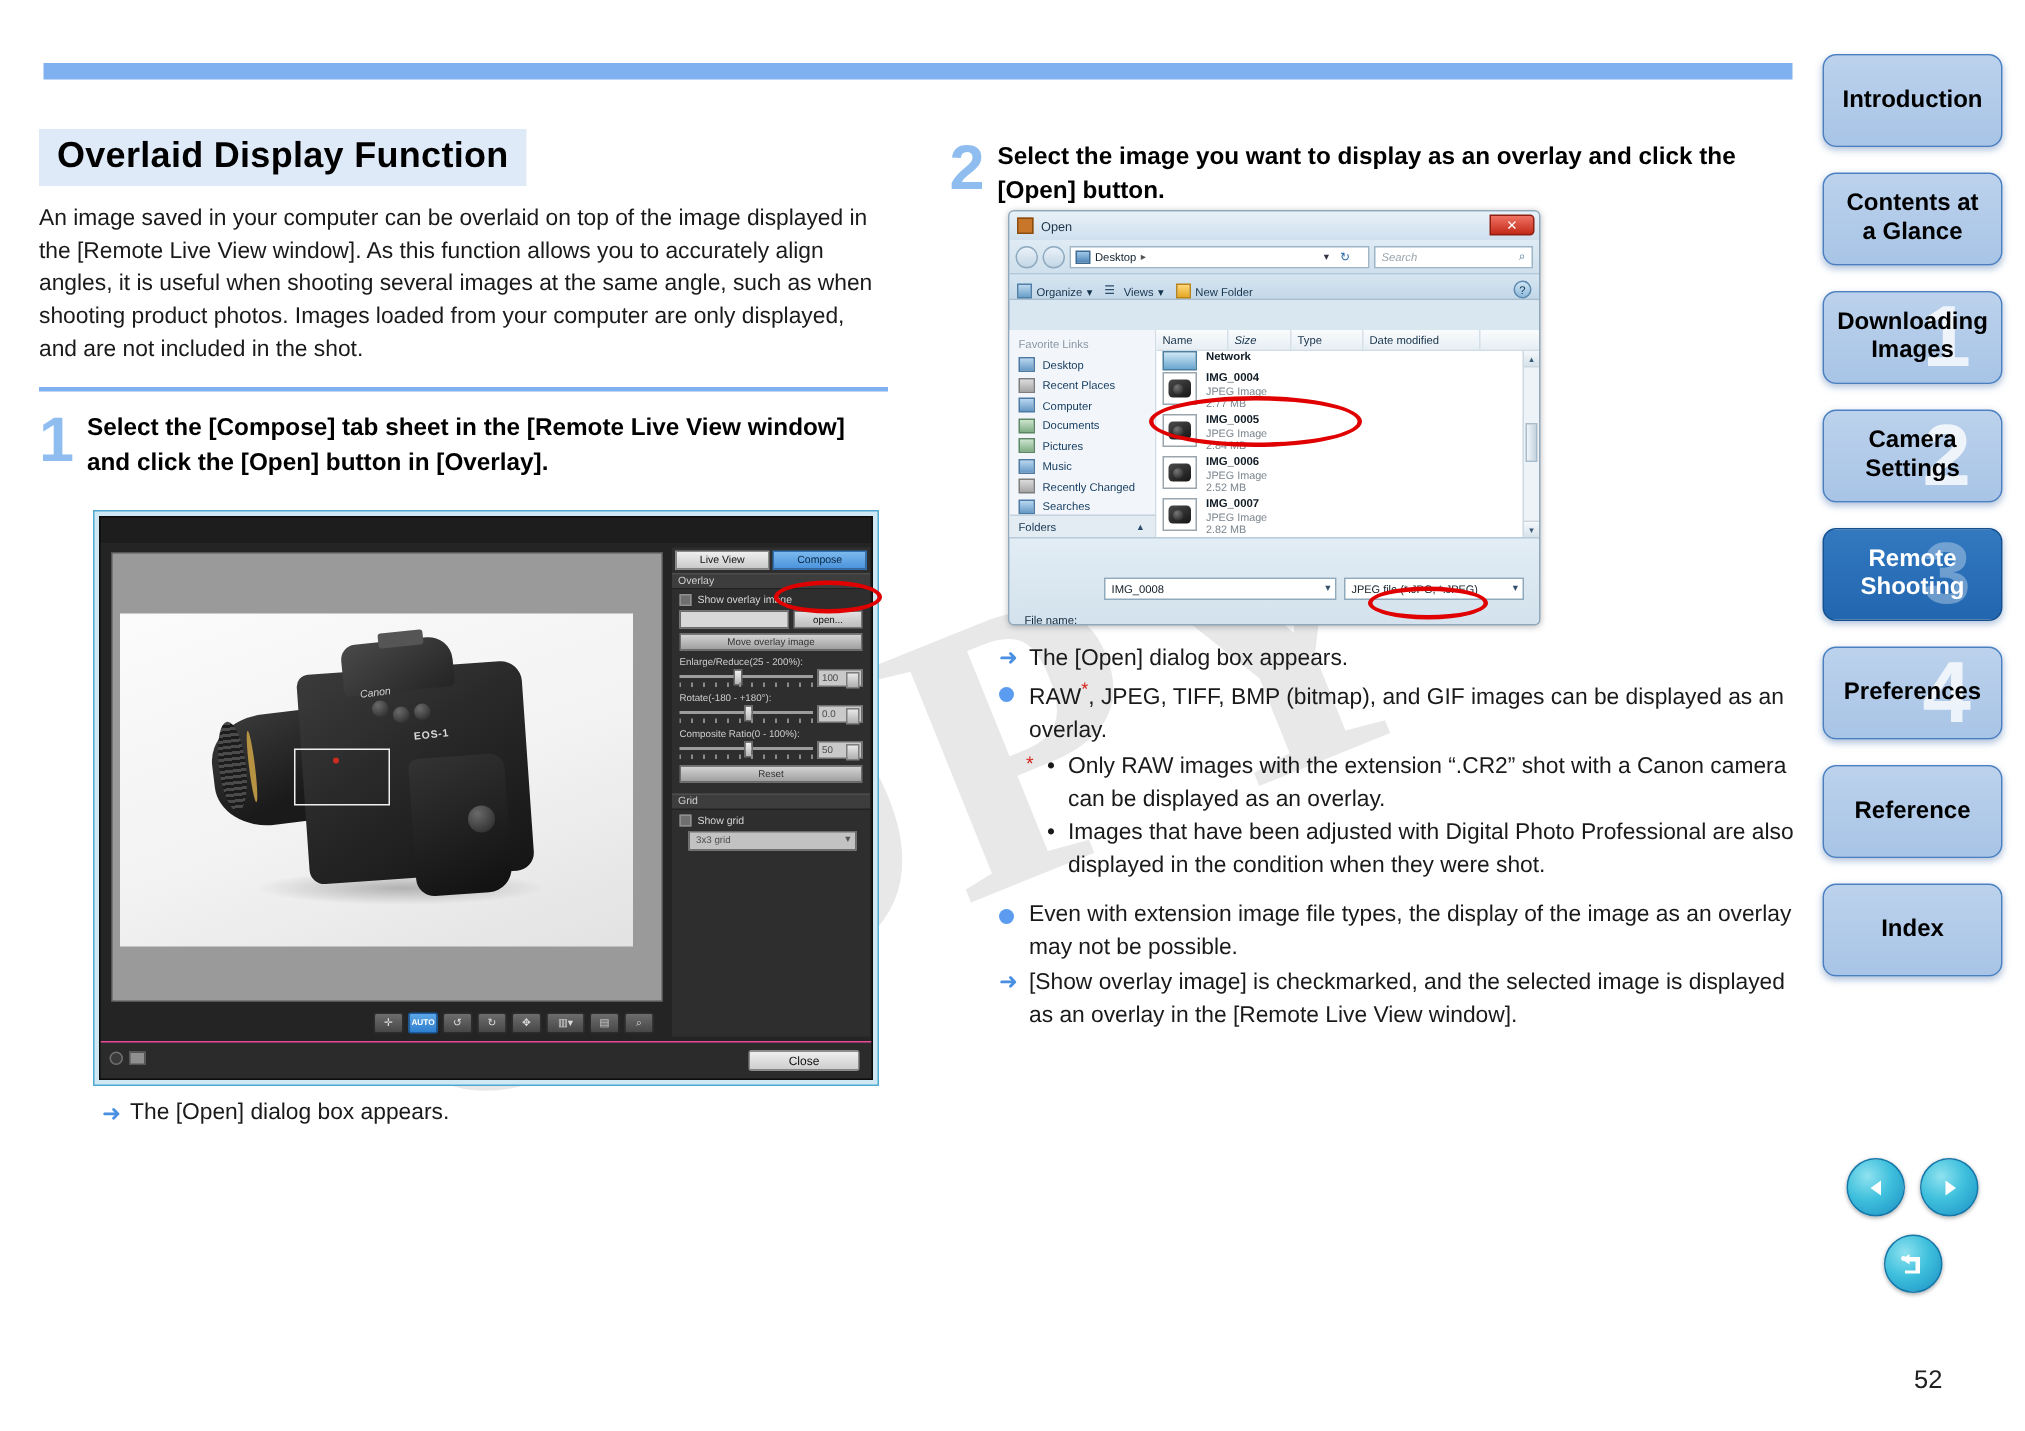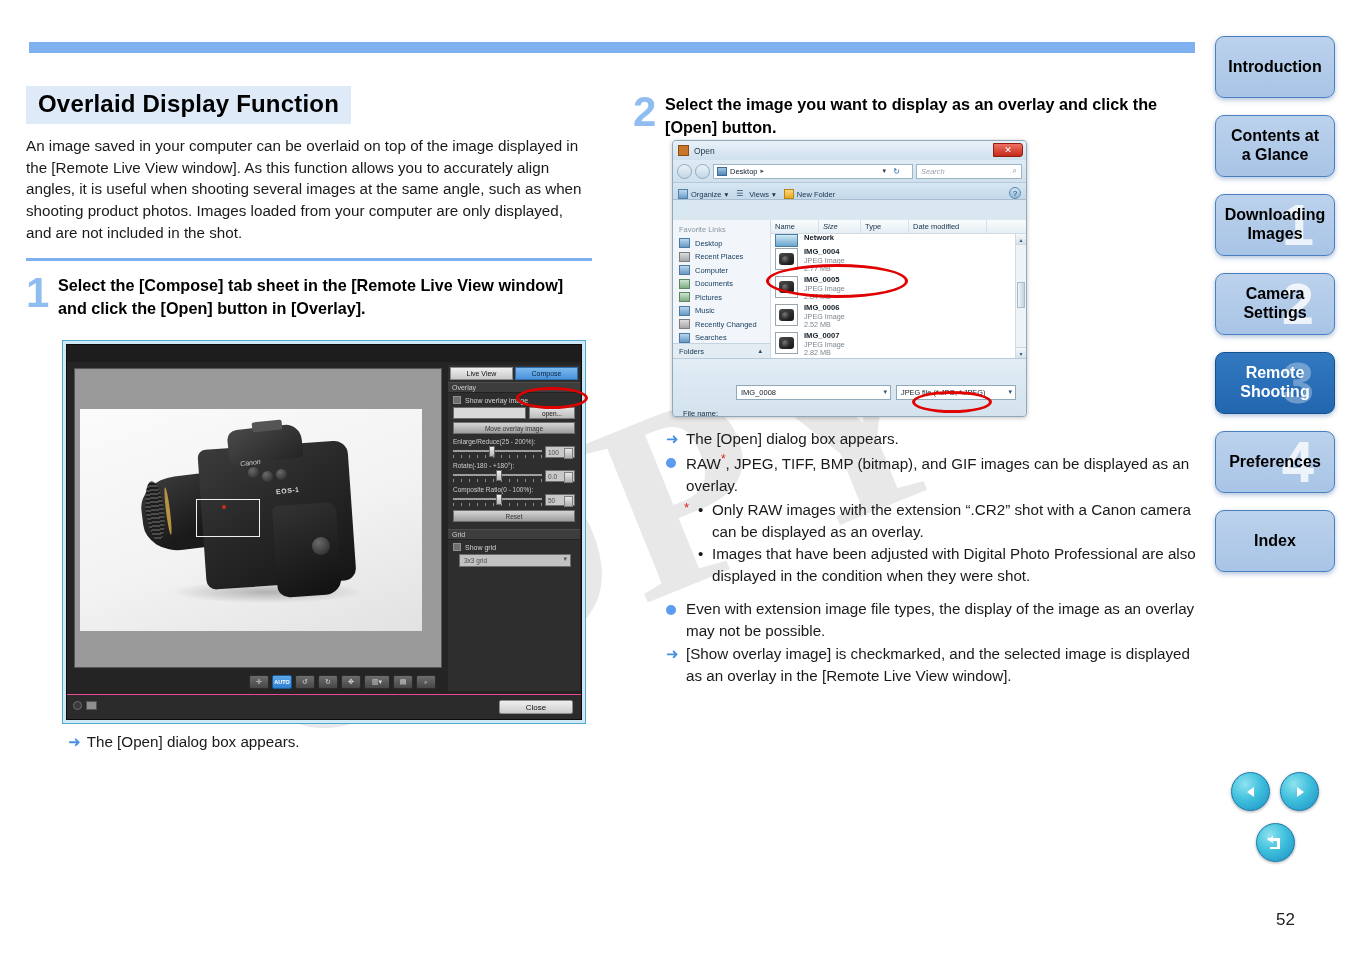--- a/index.html
+++ b/index.html
@@ -1166,20 +1166,24 @@
     <span class="tab-ghost">3</span>
     <span class="tab-label" style="white-space:pre-line">Remote
 Shooting</span>
   </div>
   <div class="tab">
     <span class="tab-ghost">4</span>
     <span class="tab-label">Preferences</span>
   </div>
   <div class="tab">
     <span class="tab-ghost"></span>
+    <span class="tab-label">Reference</span>
+  </div>
+  <div class="tab">
+    <span class="tab-ghost"></span>
     <span class="tab-label">Index</span>
   </div>
 </div>
 
 <div class="navbtns">
   <div class="navrow">
     <span class="circbtn">
       <svg width="14" height="14" viewBox="0 0 14 14">
           <polygon points="10,2 10,12 3,7" fill="#ffffff"></polygon>
         </svg>

